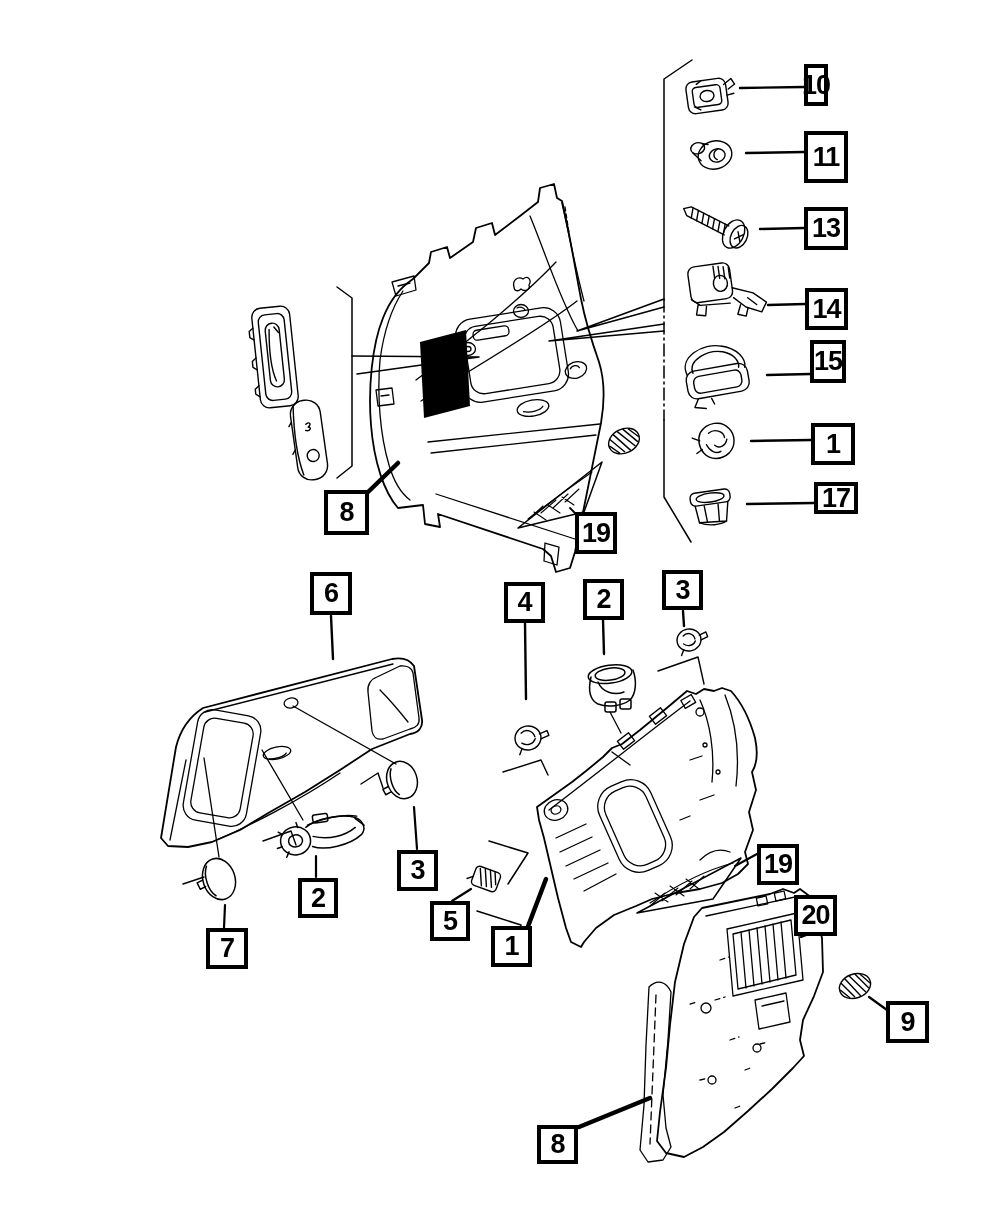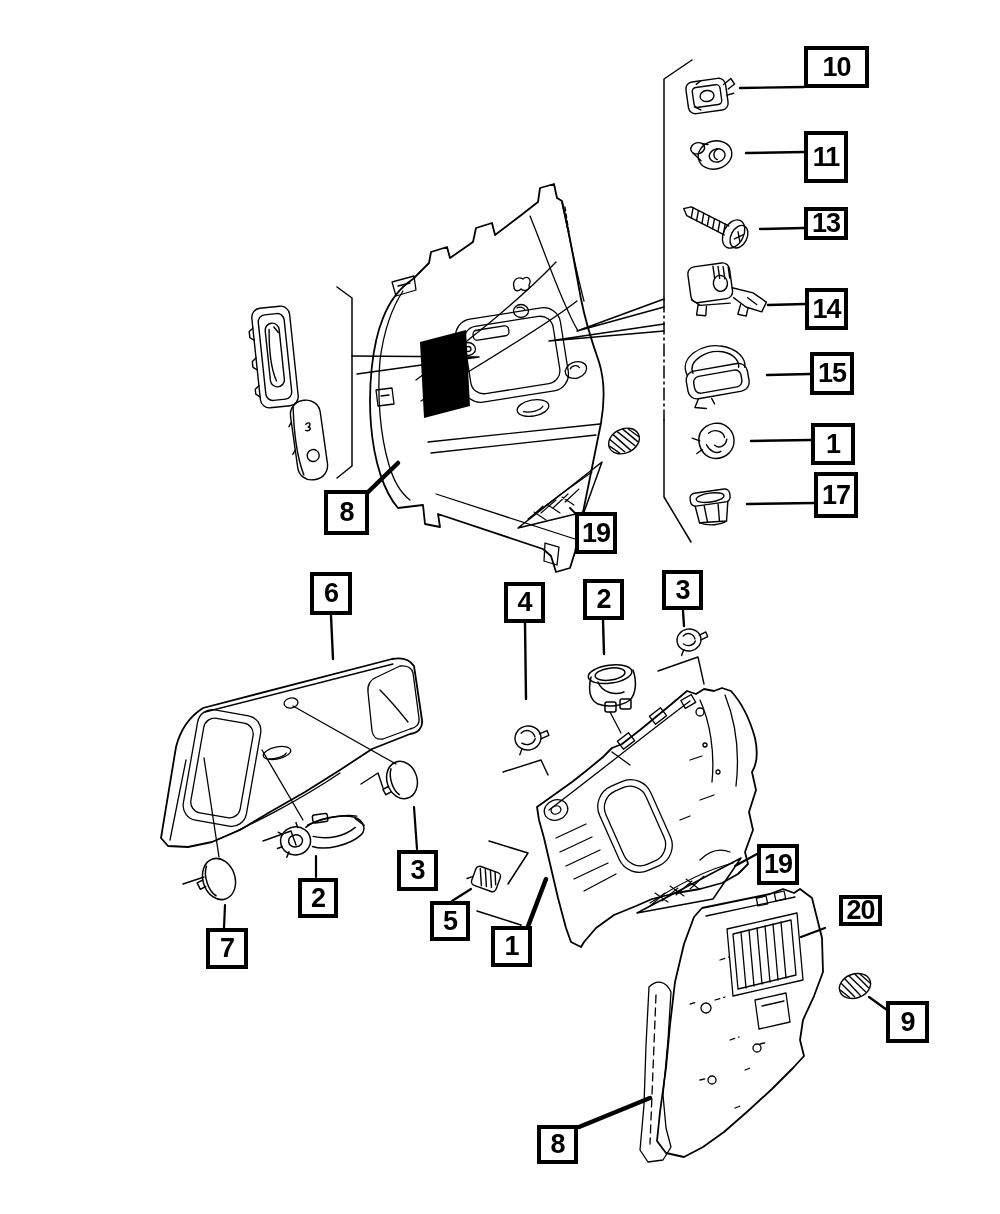--- a/index.html
+++ b/index.html
@@ -375,36 +375,36 @@
   <g stroke-width="1.4">
     <g transform="translate(855,986) rotate(-20)">
       <ellipse rx="16" ry="12"></ellipse>
       <path d="M-12,-7 L-4,10 M-7,-10 L2,11 M-2,-11 L8,9 M4,-11 L12,6 M9,-9 L15,2 M-15,-1 L-9,9"></path>
     </g>
     <line x1="869" y1="997" x2="887" y2="1010" stroke-width="2.2"></line>
   </g>
 
 </svg>
 
-  <div class="callout" style="left:804px;top:46px;width:65px;height:42px">10</div>
+  <div class="callout" style="left:804px;top:64px;width:24px;height:42px">10</div>
   <div class="callout" style="left:804px;top:131px;width:44px;height:52px">11</div>
-  <div class="callout" style="left:804px;top:207px;width:44px;height:33px">13</div>
+  <div class="callout" style="left:804px;top:207px;width:44px;height:43px">13</div>
   <div class="callout" style="left:805px;top:288px;width:43px;height:42px">14</div>
-  <div class="callout" style="left:810px;top:352px;width:44px;height:43px">15</div>
+  <div class="callout" style="left:810px;top:340px;width:36px;height:43px">15</div>
   <div class="callout" style="left:811px;top:423px;width:44px;height:42px">1</div>
-  <div class="callout" style="left:814px;top:472px;width:44px;height:46px">17</div>
+  <div class="callout" style="left:814px;top:482px;width:44px;height:32px">17</div>
   <div class="callout" style="left:324px;top:490px;width:45px;height:45px">8</div>
   <div class="callout" style="left:575px;top:512px;width:42px;height:42px">19</div>
   <div class="callout" style="left:310px;top:572px;width:42px;height:43px">6</div>
   <div class="callout" style="left:504px;top:582px;width:41px;height:41px">4</div>
   <div class="callout" style="left:583px;top:579px;width:41px;height:41px">2</div>
   <div class="callout" style="left:662px;top:570px;width:41px;height:40px">3</div>
   <div class="callout" style="left:206px;top:928px;width:42px;height:41px">7</div>
   <div class="callout" style="left:298px;top:878px;width:40px;height:40px">2</div>
   <div class="callout" style="left:397px;top:850px;width:41px;height:41px">3</div>
   <div class="callout" style="left:430px;top:901px;width:40px;height:40px">5</div>
   <div class="callout" style="left:491px;top:926px;width:41px;height:41px">1</div>
   <div class="callout" style="left:757px;top:844px;width:42px;height:41px">19</div>
-  <div class="callout" style="left:839px;top:895px;width:43px;height:31px">20</div>
+  <div class="callout" style="left:794px;top:895px;width:43px;height:41px">20</div>
   <div class="callout" style="left:886px;top:1001px;width:43px;height:42px">9</div>
   <div class="callout" style="left:537px;top:1125px;width:41px;height:39px">8</div>
 
 </div>
 
 </body></html>

